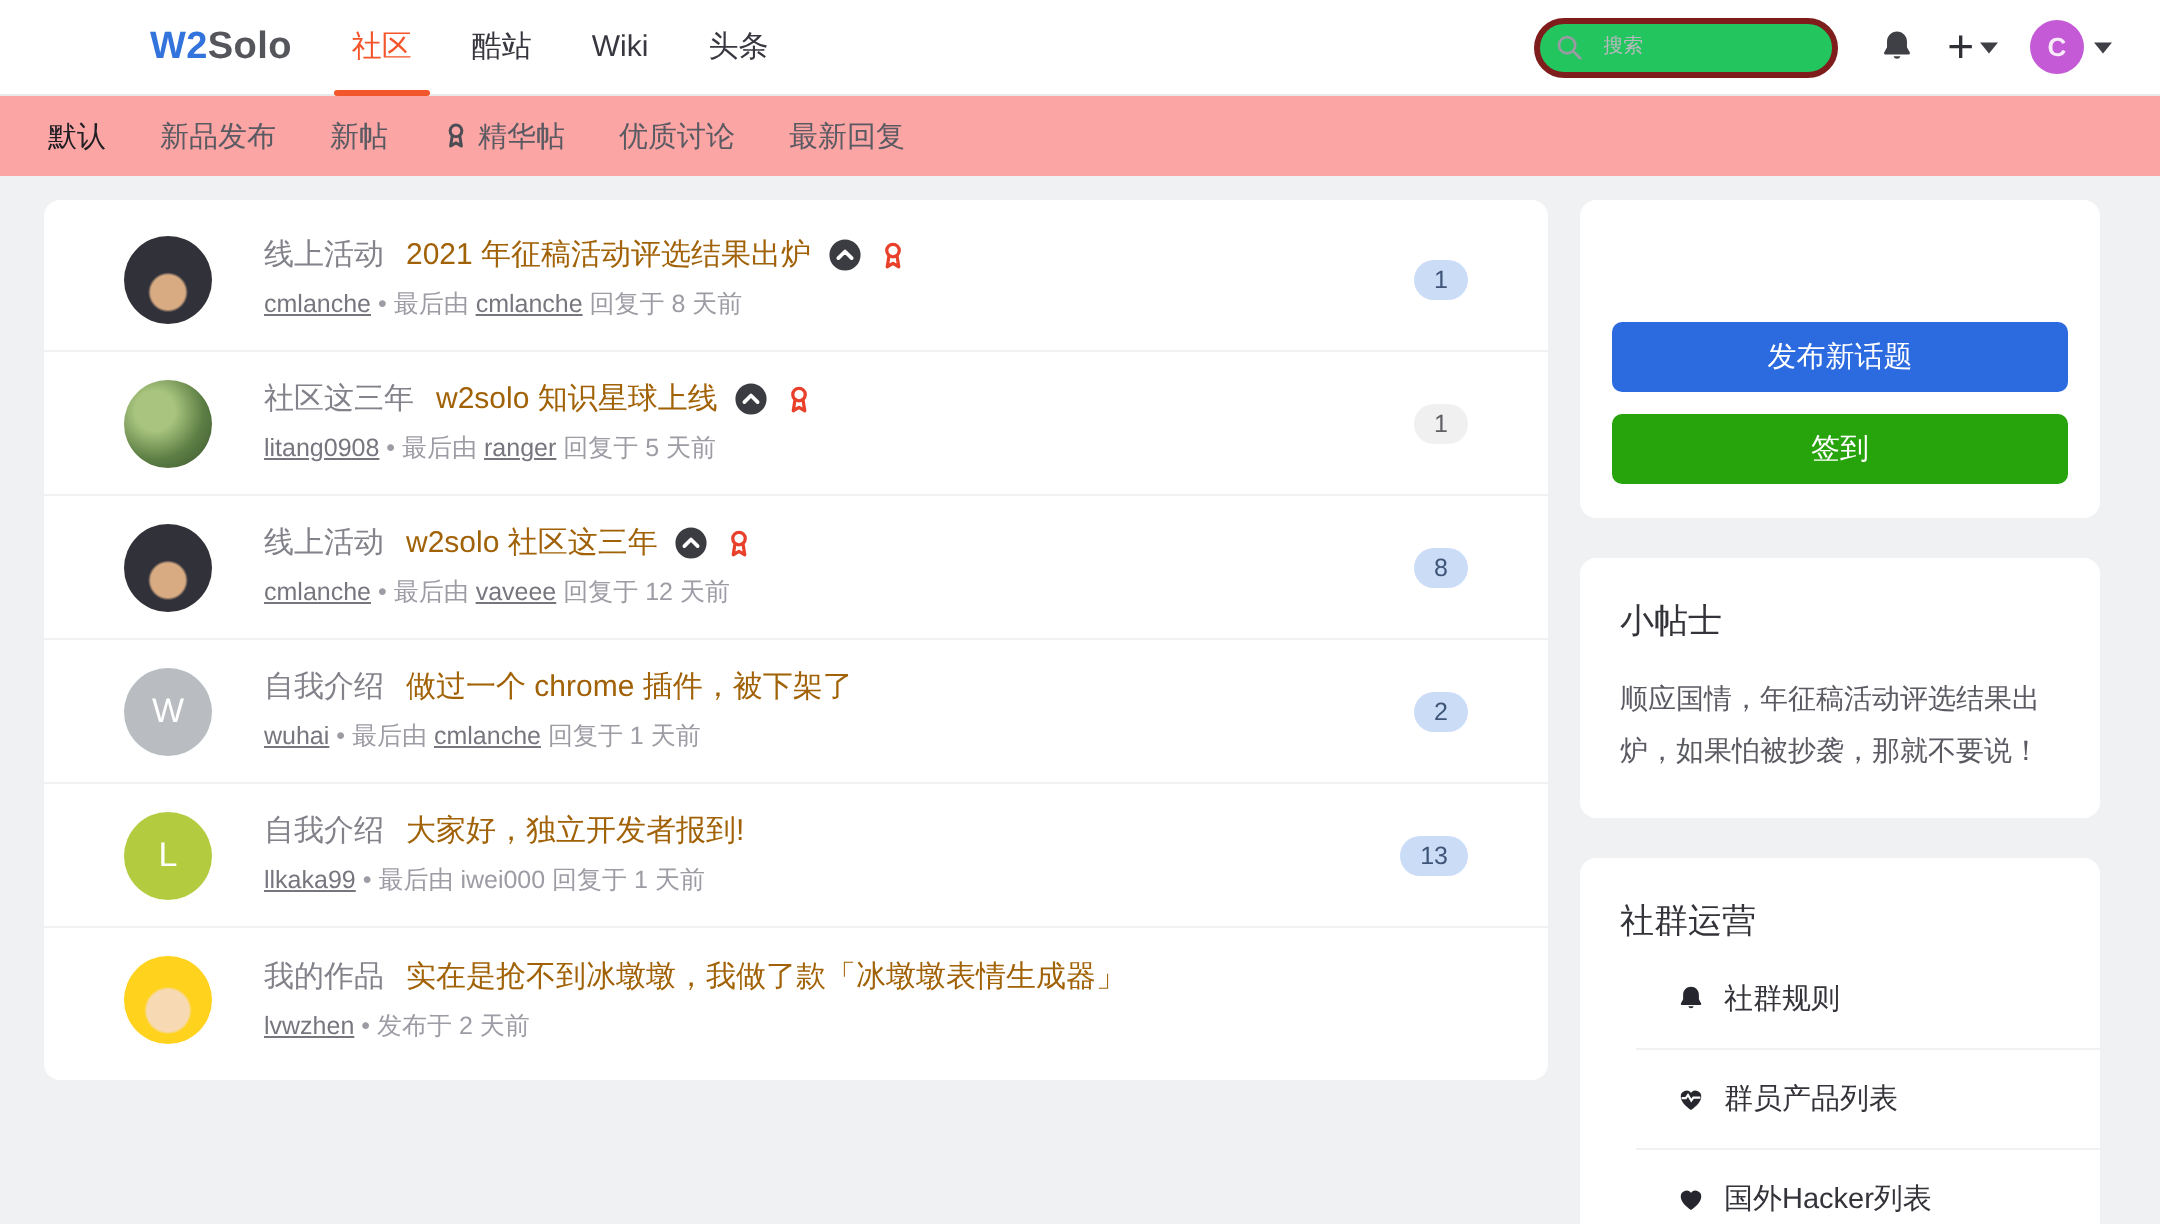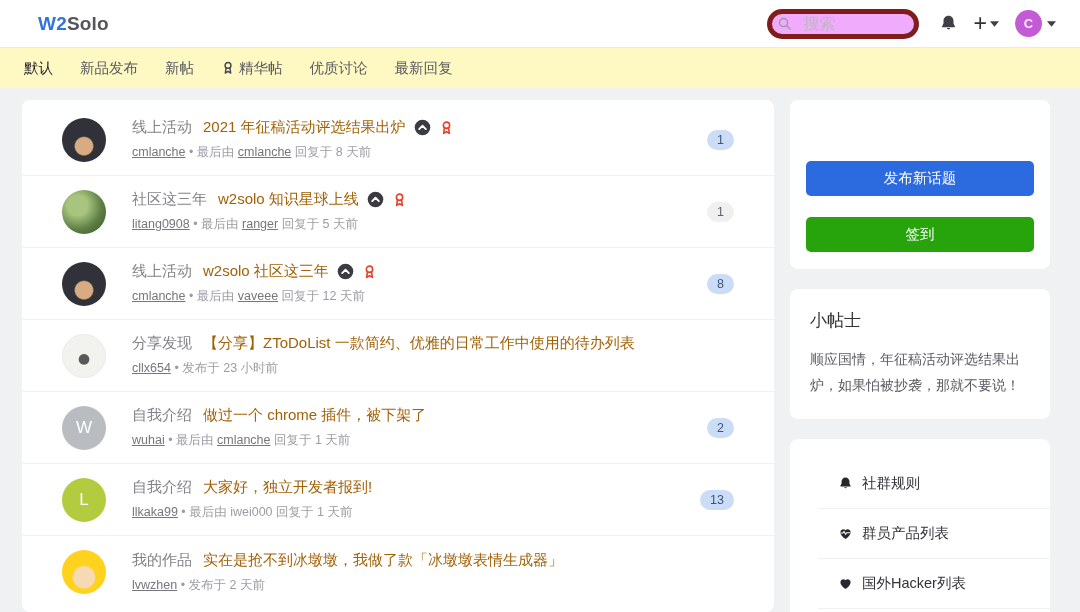--- a/index.html
+++ b/index.html
@@ -3,46 +3,46 @@
 <meta charset="utf-8">
 <style>
   * { margin:0; padding:0; box-sizing:border-box; }
   html,body { width:1080px; height:612px; overflow:hidden; background:#eff1f3;
     font-family:"Liberation Sans","DejaVu Sans",sans-serif; }
   a { text-decoration:none; cursor:pointer; }
 
   
   .header { height:48px; background:#fff; border-bottom:1px solid #e9e9eb;
     display:flex; align-items:center; padding:0 24px 0 38px; position:relative; }
-  .logo { font-size:19px; font-weight:bold; margin-right:30px; letter-spacing:.2px; }
+  .logo { font-size:19px; font-weight:bold; margin-right:30px; letter-spacing:.2px;margin-left:37px; }
   .logo .p1 { color:#3273dc; }
   .logo .p2 { color:#55555c; }
   .hnav { display:flex; align-items:center; height:100%; }
   .hnav-item { color:#37373f; font-size:15px; margin-right:30px; height:100%;
     display:flex; align-items:center; position:relative; }
   .hnav-item.active { color:#f4562c; }
   .hnav-item.active::after { content:""; position:absolute; left:-9px; right:-9px;
     bottom:-1px; height:3px; background:#f4562c; border-radius:2px; }
   .search-wrap { margin-left:auto; position:relative; }
   .search-wrap .sic { position:absolute; left:10px; top:7px; width:15px; height:15px; color:#9a9aa2; }
-  .search-input { width:152px; height:30px; border:5px solid #7f1d1d; border-radius:15px;
-    padding:0 10px 0 32px; font-size:16px; color:#333; outline:none; background:#f0abfc; }
+  .search-input { width:152px; height:30px; border:3px solid #7f1d1d; border-radius:15px;
+    padding:0 10px 0 32px; font-size:10px; color:#333; outline:none; background:#22c55e; }
   .search-input::placeholder { color:#b9b9bf; }
   .hicon-btn { border:none; background:none; cursor:pointer; display:flex; align-items:center; }
   .bell-btn { margin:0 16px 0 20px; width:19px; height:19px; color:#3f3f46; }
   .plus-btn { color:#2f2f36; font-size:23px; font-weight:400; line-height:1; margin-right:16px; }
   .plus-btn .caret { width:9px; height:6px; margin-left:3px; color:#3f3f46; }
   .avatar-btn { gap:5px; }
   .user-avatar { width:27px; height:27px; border-radius:50%; background:#c45ad6; color:rgba(255,255,255,.88);
     font-size:13px; font-weight:bold; display:flex; align-items:center; justify-content:center; }
   .avatar-btn .caret { width:9px; height:6px; color:#3f3f46; }
   svg { display:block; width:100%; height:100%; }
 
   
-  .filterbar { height:40px; background:#fef9c3; display:flex; padding:0 24px; }
+  .filterbar { height:40px; background:#fca5a5; display:flex; padding:0 24px; }
   .fbar-item { color:#5a5a62; font-size:14.5px; margin-right:27px; display:flex; align-items:center; }
   .fbar-item.active { color:#1f1f24; }
   .ficon { width:14px; height:14px; margin-right:4px; color:#4c4c54; }
 
   
   .content { display:flex; gap:16px; padding:12px 30px 0 22px; align-items:flex-start; }
   .main-card { flex:1; background:#fff; border-radius:8px; padding:4px 0; min-width:0; }
 
   .topic-row { display:flex; align-items:center; height:72px; padding:0 40px;
     border-bottom:1px solid #f1f1f2; cursor:pointer; }
@@ -66,37 +66,43 @@
   .badge.blue { background:#cbdcf7; color:#3e5578; }
   .badge.gray { background:#f0f0f1; color:#5f5f66; }
 
   
   .sidebar { width:260px; flex:none; }
   .side-card { background:#fff; border-radius:8px; margin-bottom:20px; }
   .actions-card { padding:17px 16px; }
   .btn { display:block; width:100%; height:35px; border:none; border-radius:5px;
     color:#fff; font-size:14.5px; cursor:pointer; font-family:inherit;margin-top:44px; }
   .btn-publish { background:#2c6ae0; }
-  .btn-checkin { background:#27a30c; margin-top:21px; }
+  .btn-checkin { background:#27a30c; margin-top:11px; }
   .tips-card { padding:20px; }
   .side-h { font-size:17px; font-weight:500; color:#33333a; }
   .tips-card .side-h { margin-bottom:15px; }
   .tips-body { font-size:14px; color:#5a5a62; line-height:1.85; }
   .comm-card { padding-top:20px; overflow:hidden; }
   .comm-card .side-h { padding:0 20px; margin-bottom:3px; }
   .comm-item { display:flex; align-items:center; padding:15px 20px; font-size:14.5px;
     color:#33333a; cursor:pointer;margin-left:28px; }
   .comm-item + .comm-item { border-top:1px solid #f1f1f2; }
   .cicon { width:15px; height:15px; margin-right:9px; color:#26262e; flex:none; }
 </style>
 </head>
 <body>
 
 <div class="header">
   <a class="logo"><span class="p1">W2</span><span class="p2">Solo</span></a>
+  <nav class="hnav">
+      <a class="hnav-item active">社区</a>
+      <a class="hnav-item">酷站</a>
+      <a class="hnav-item">Wiki</a>
+      <a class="hnav-item">头条</a>
+    </nav>
 
   <div class="search-wrap">
     <span class="sic">
       <svg viewBox="0 0 24 24" fill="none" stroke="currentColor" stroke-width="2.2" stroke-linecap="round">
           <circle cx="10.5" cy="10.5" r="6.5"></circle>
           <line x1="15.6" y1="15.6" x2="21" y2="21"></line>
         </svg>
     </span>
     <input class="search-input" placeholder="搜索" style="">
   </div>
@@ -215,32 +221,20 @@
                 <circle cx="12" cy="7.6" r="5"></circle>
                 <path d="M8.8 11.8L7.4 20.6l4.6-2.7 4.6 2.7-1.4-8.8"></path>
               </svg>
             </span>
       </div>
       <div class="topic-meta"><span class="meta-link">cmlanche</span><span> • </span><span>最后由 </span><span class="meta-link">vaveee</span><span> 回复于 12 天前</span></div>
     </div>
     <span class="badge blue">8</span>
   </div>
       <div class="topic-row">
-    <div class="avatar av-light"></div>
-    <div class="topic-main">
-      <div class="topic-line1">
-        <span class="topic-cat">分享发现</span>
-        <a class="topic-title">【分享】ZToDoList 一款简约、优雅的日常工作中使用的待办列表</a>
-
-      </div>
-      <div class="topic-meta"><span class="meta-link">cllx654</span><span> • </span><span>发布于 23 小时前</span></div>
-    </div>
-
-  </div>
-      <div class="topic-row">
     <div class="avatar" style="background: rgb(185, 188, 192);">W</div>
     <div class="topic-main">
       <div class="topic-line1">
         <span class="topic-cat">自我介绍</span>
         <a class="topic-title">做过一个 chrome 插件，被下架了</a>
 
       </div>
       <div class="topic-meta"><span class="meta-link">wuhai</span><span> • </span><span>最后由 </span><span class="meta-link">cmlanche</span><span> 回复于 1 天前</span></div>
     </div>
     <span class="badge blue">2</span>
@@ -276,20 +270,21 @@
       <button class="btn btn-publish">发布新话题</button>
       <button class="btn btn-checkin">签到</button>
     </div>
 
     <div class="side-card tips-card">
       <h3 class="side-h">小帖士</h3>
       <p class="tips-body">顺应国情，年征稿活动评选结果出炉，如果怕被抄袭，那就不要说！</p>
     </div>
 
     <div class="side-card comm-card">
+      <h3 class="side-h">社群运营</h3>
       <div>
           <div class="comm-item">
             <span class="cicon">
               <svg viewBox="0 0 24 24" fill="currentColor">
                 <path d="M12 2.2c-3.5 0-6.3 2.8-6.3 6.3v3.6L3.9 15.5c-.3.5.1 1.2.7 1.2h14.8c.6 0 1-.7.7-1.2l-1.8-3.4V8.5c0-3.5-2.8-6.3-6.3-6.3z"></path>
                 <path d="M9.8 17.8a2.3 2.3 0 0 0 4.4 0z"></path>
               </svg>
             </span>
             <span>社群规则</span>
           </div>

